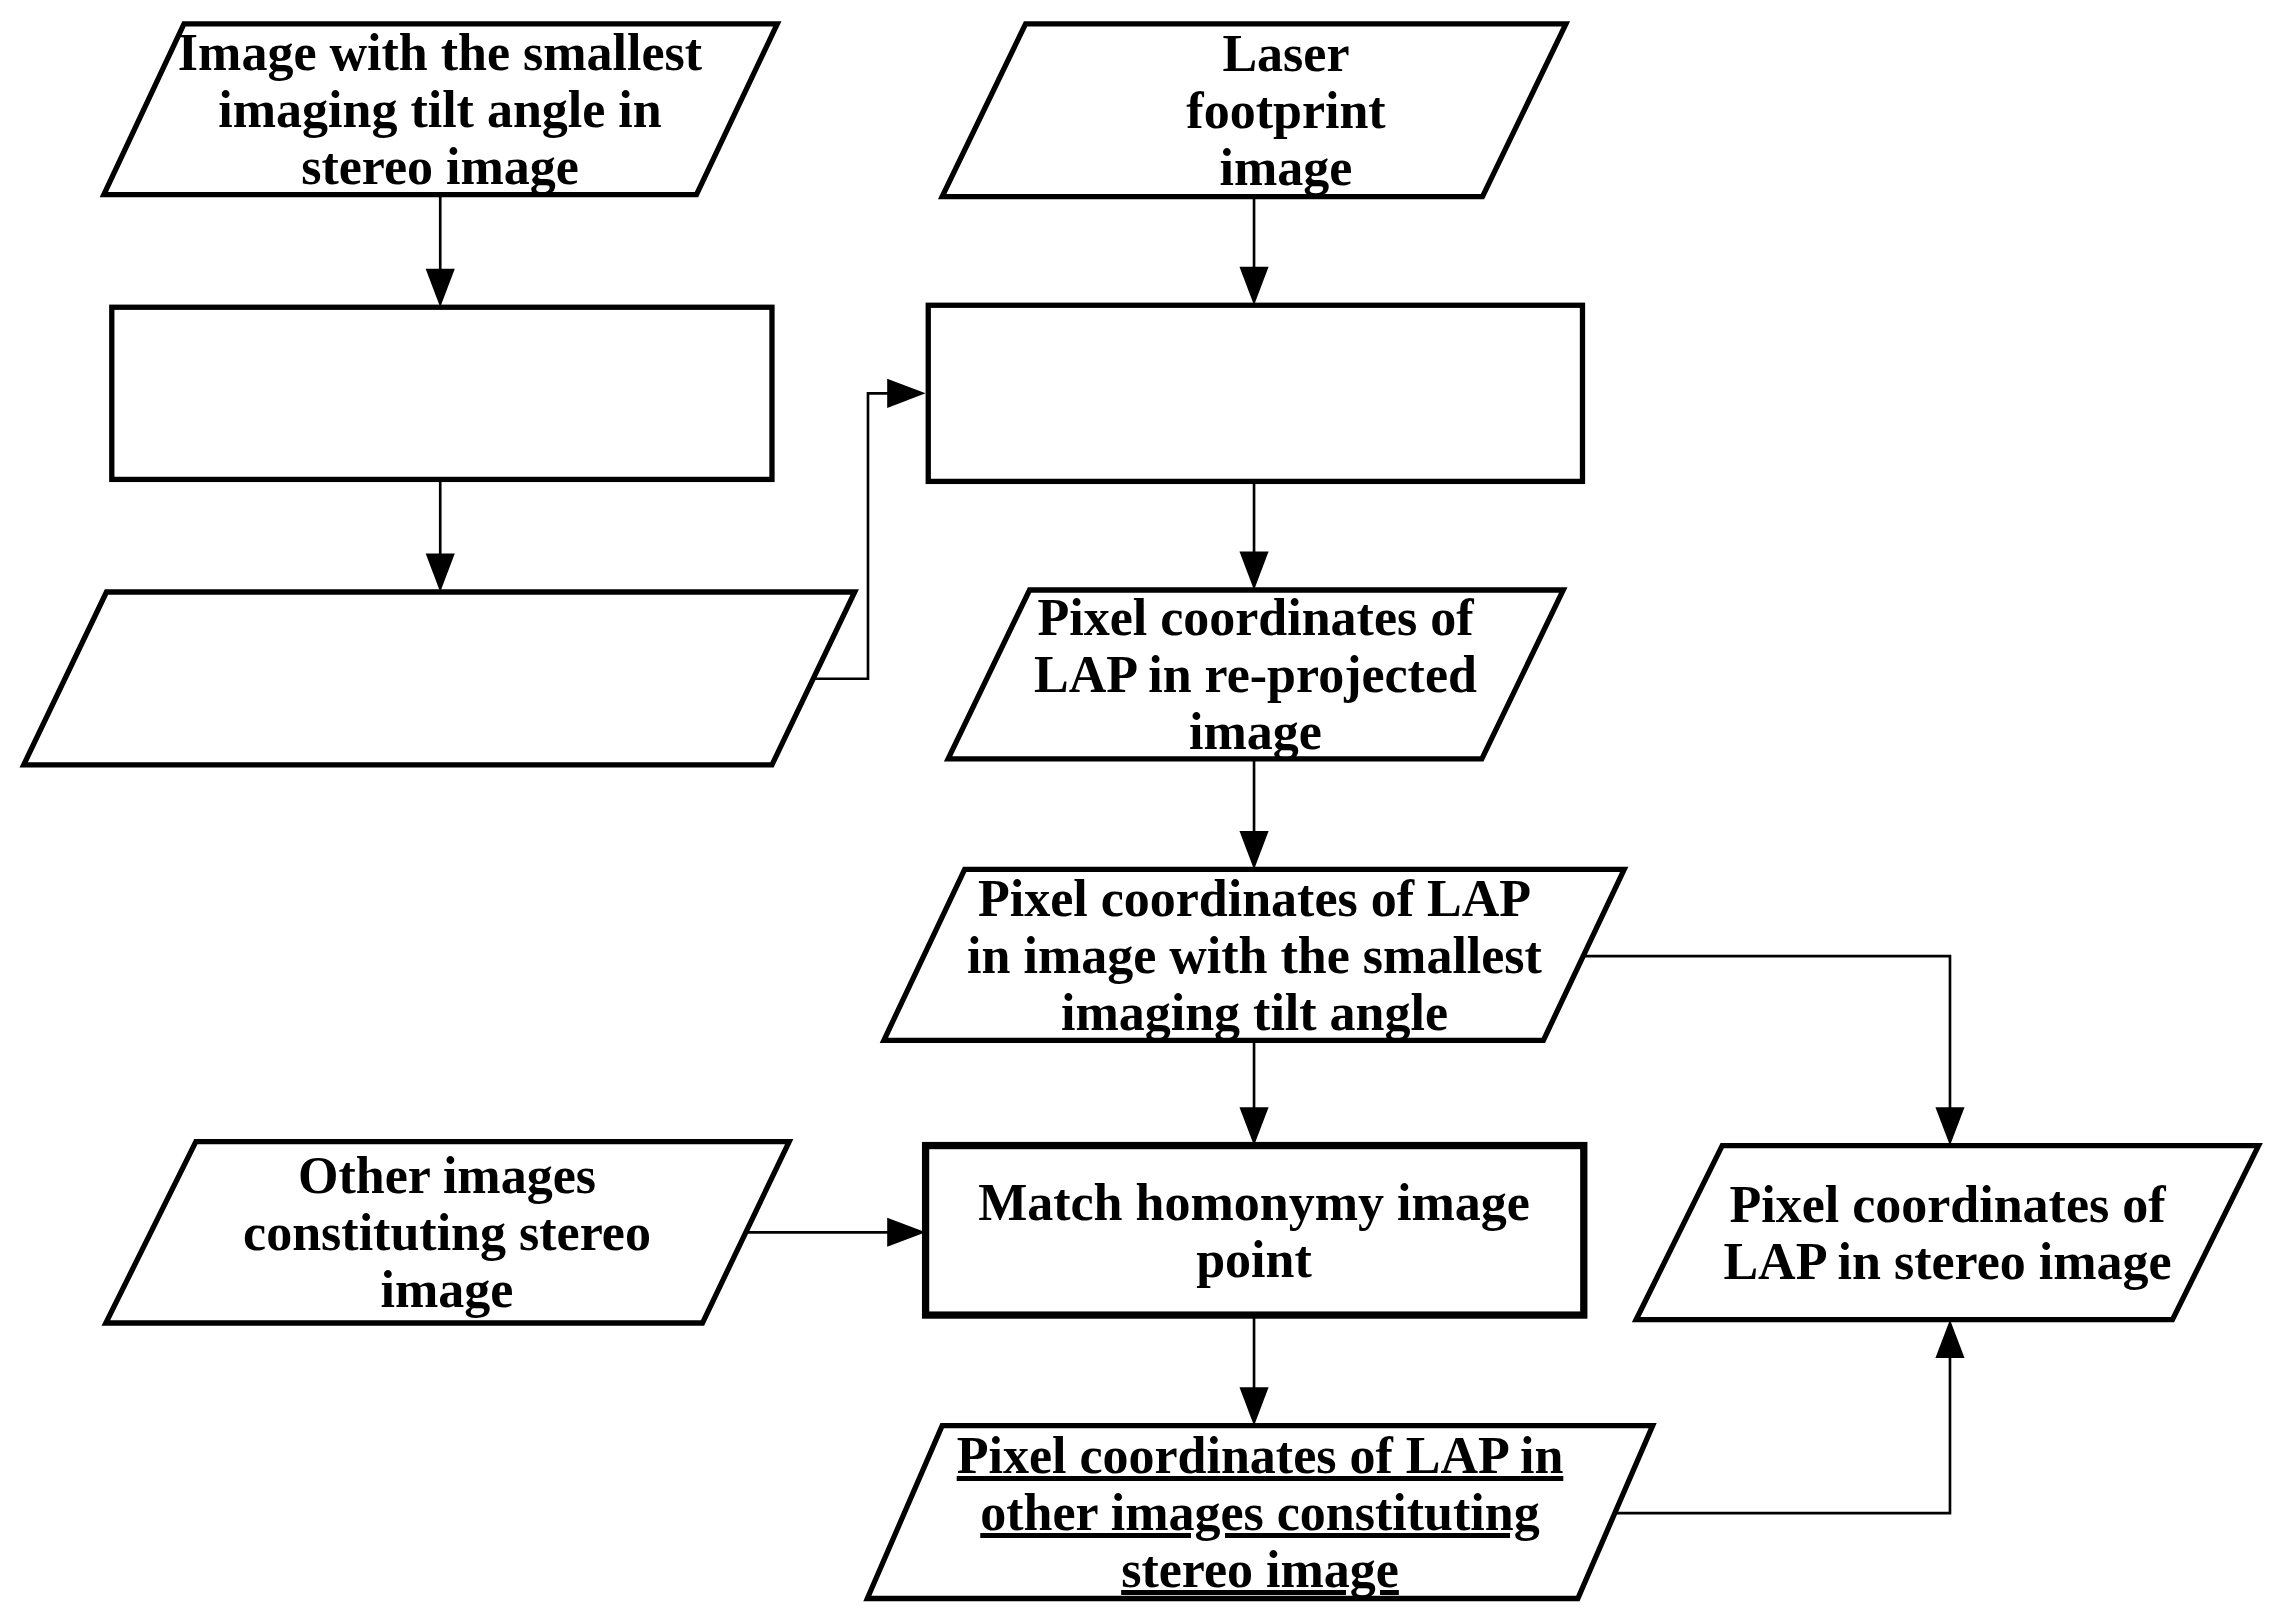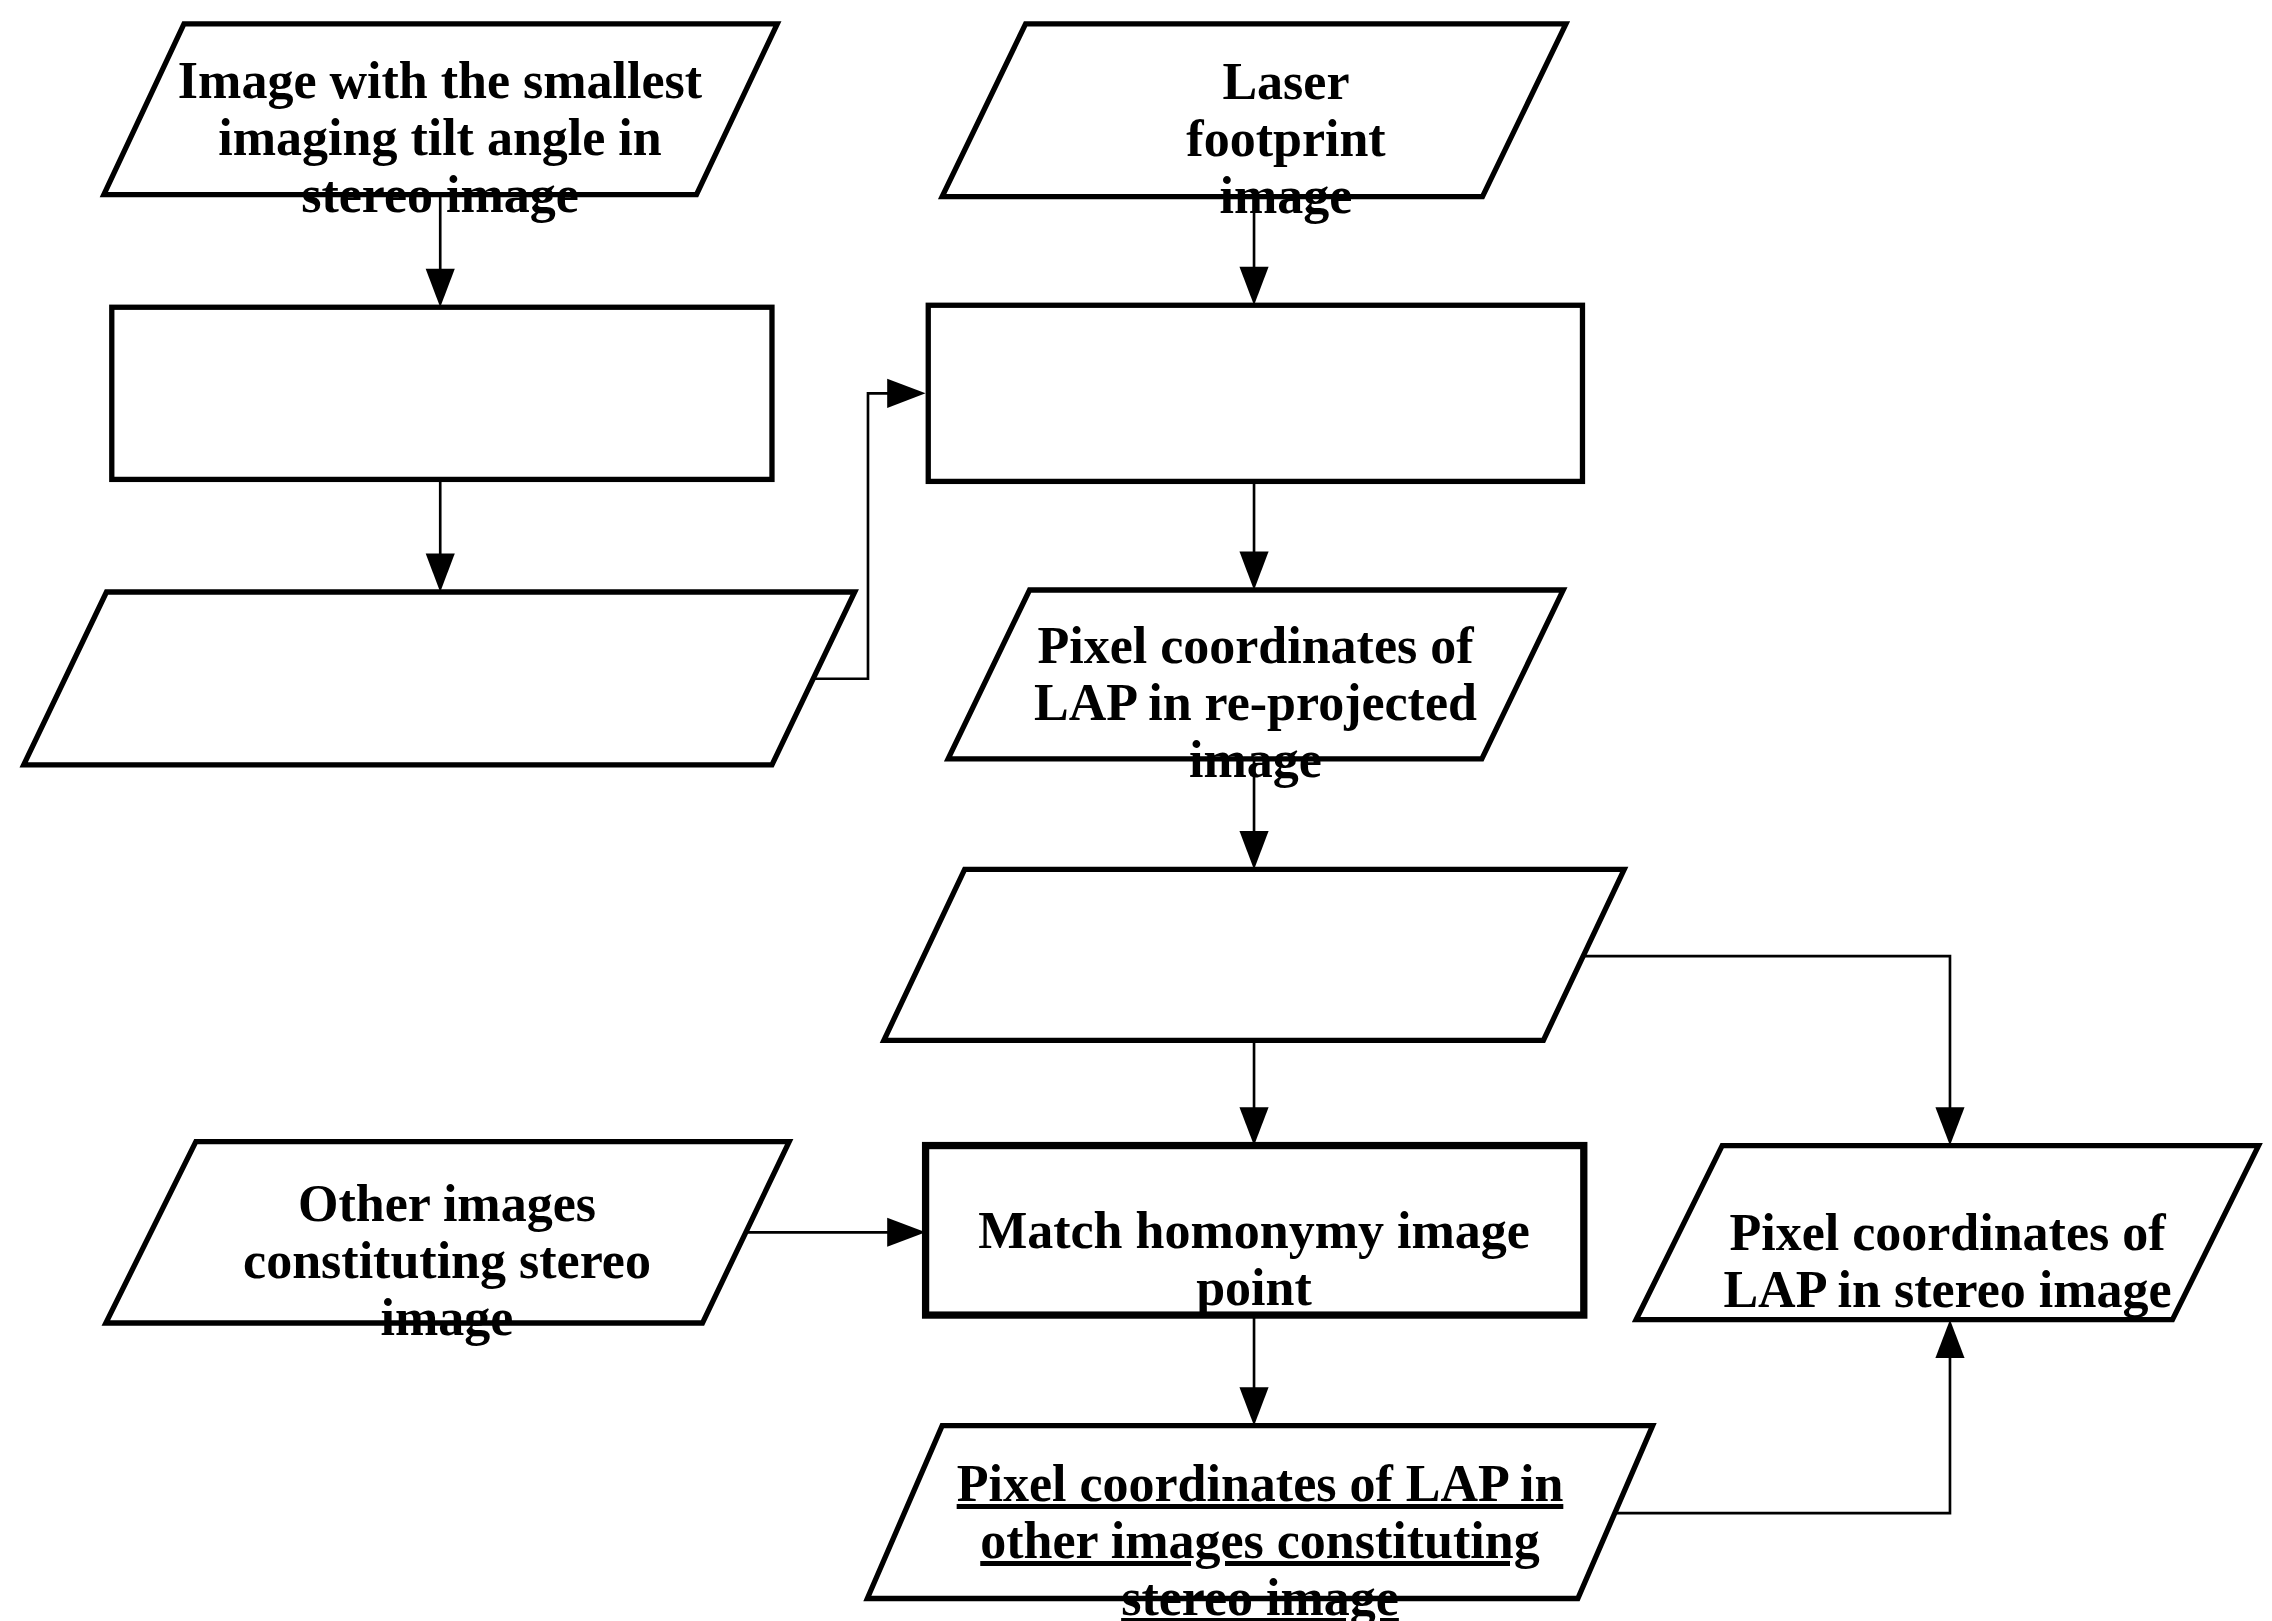--- a/index.html
+++ b/index.html
@@ -21,21 +21,20 @@
     display: flex;
     align-items: center;
     justify-content: center;
     text-align: center;
     white-space: pre-line;
     font-weight: bold;
     font-size: 52px;
     line-height: 57px;
     color: #000000;
     pointer-events: none;
-    margin-top: 28px;
   }
 </style>
 </head>
 <body>
 
 <div class="canvas">
 
   <svg class="shapes-layer" width="2273" height="1621" viewBox="0 0 3431 2448" xmlns="http://www.w3.org/2000/svg">
 
     <g stroke="#000000" stroke-width="4" fill="none">
@@ -89,20 +88,23 @@
 footprint
 image</div>
 
 
 
 
   <div class="label" style="left:948px; top:590px; width:615px; height:169px;">Pixel coordinates of
 LAP in re-projected
 image</div>
 
+  <div class="label" style="left:884px; top:870px; width:741px; height:171px;">Pixel coordinates of LAP
+in image with the smallest
+imaging tilt angle</div>
 
   <div class="label" style="left:105px; top:1142px; width:684px; height:181px;">Other images
 constituting stereo
 image</div>
 
   <div class="label" style="left:925px; top:1146px; width:658px; height:170px;">Match homonymy image
 point</div>
 
   <div class="label" style="left:1636px; top:1146px; width:623px; height:174px;">Pixel coordinates of
 LAP in stereo image</div>

